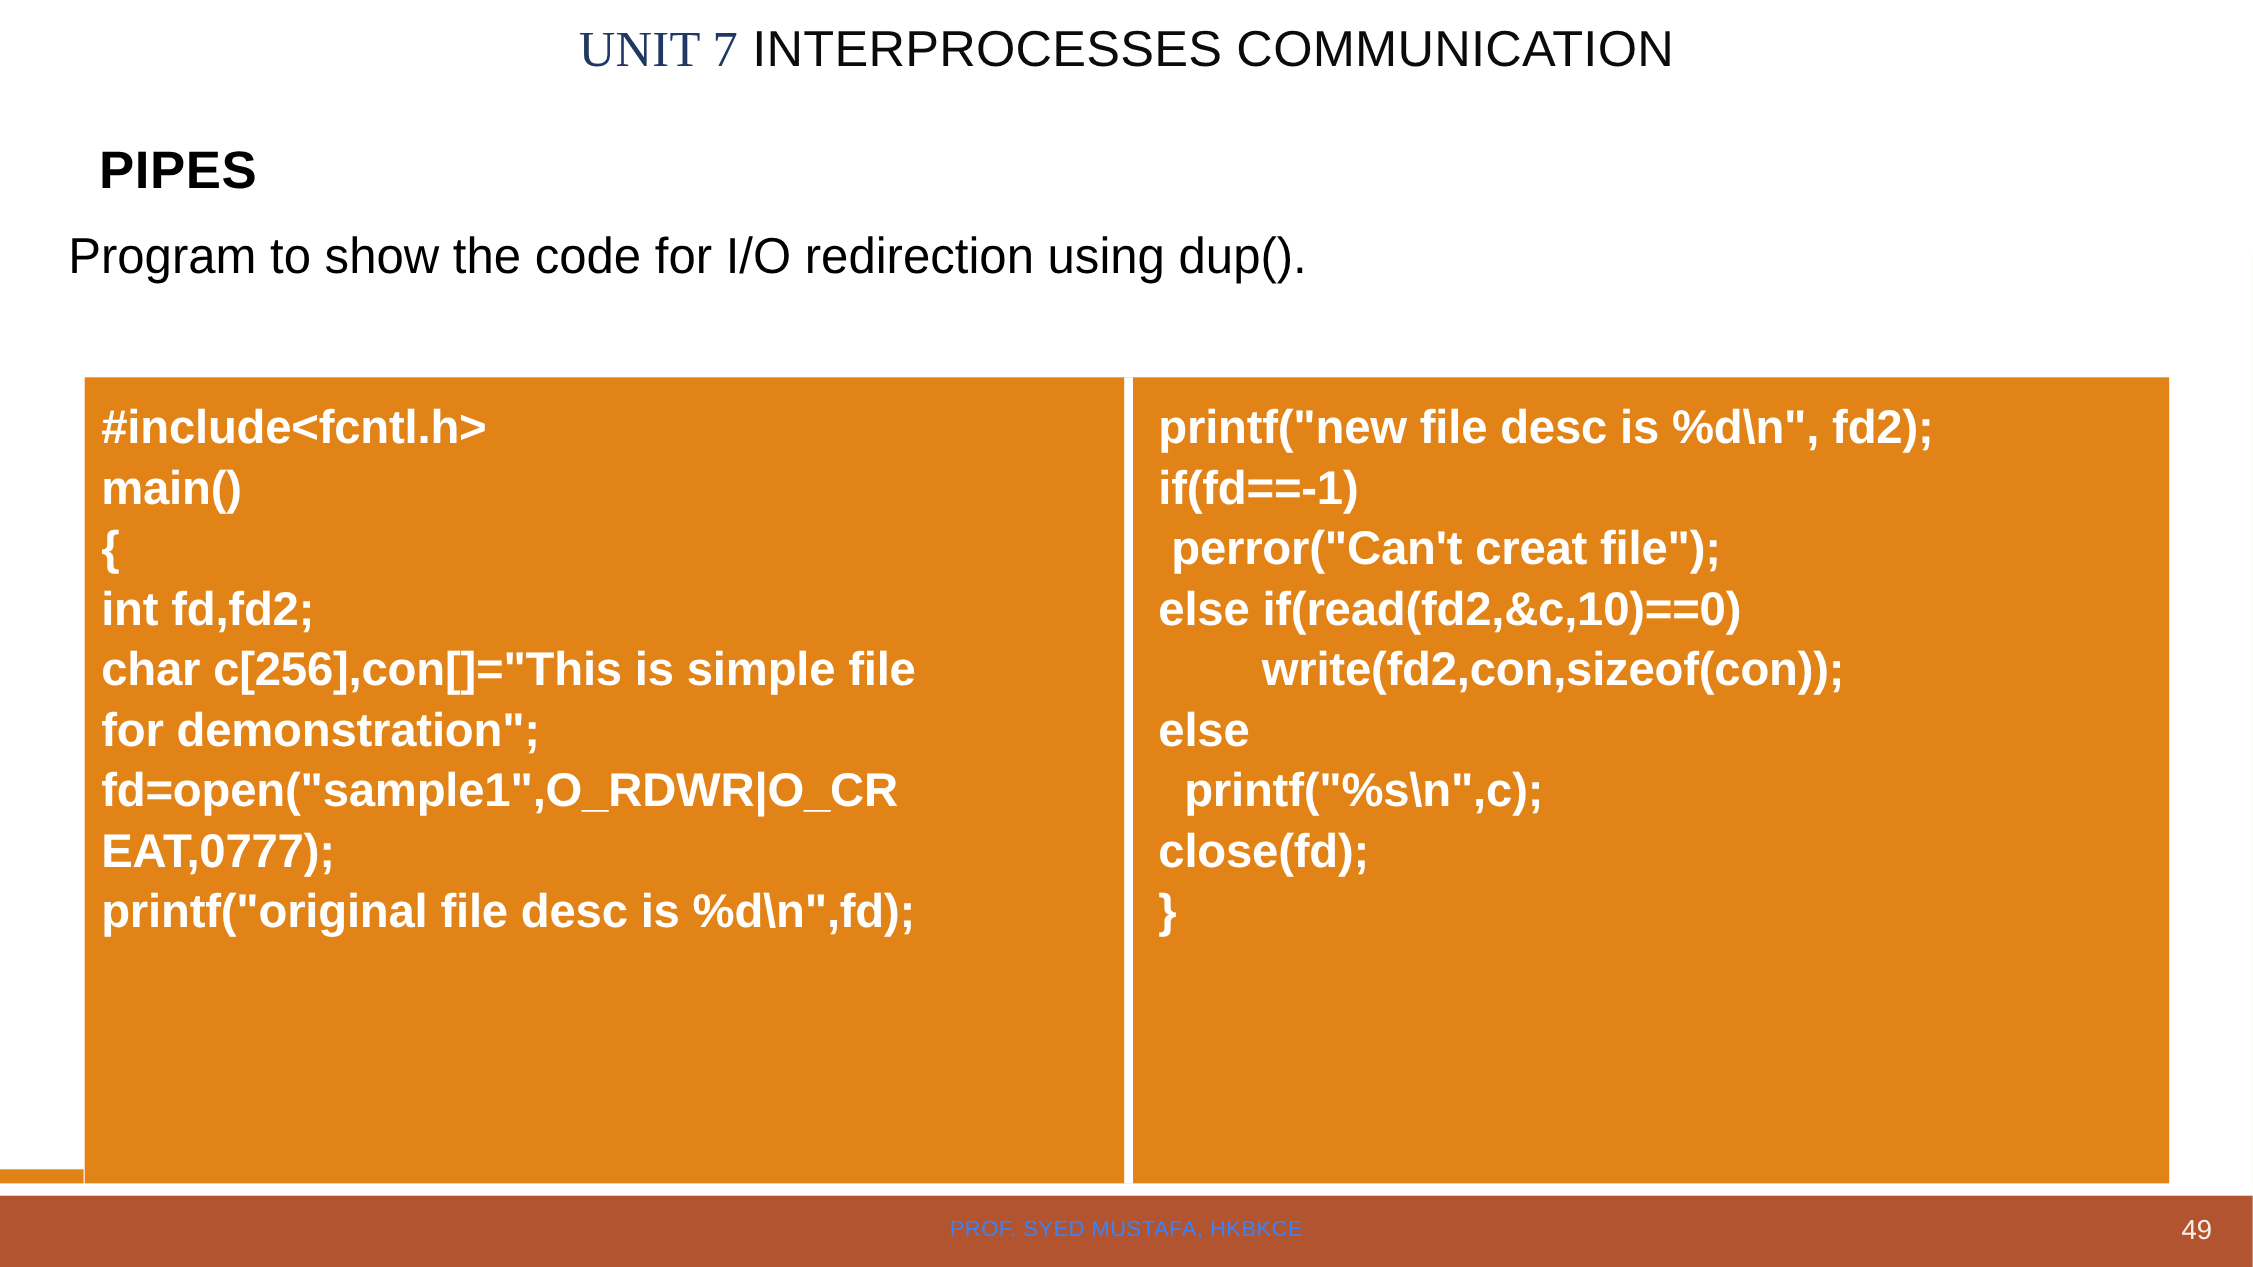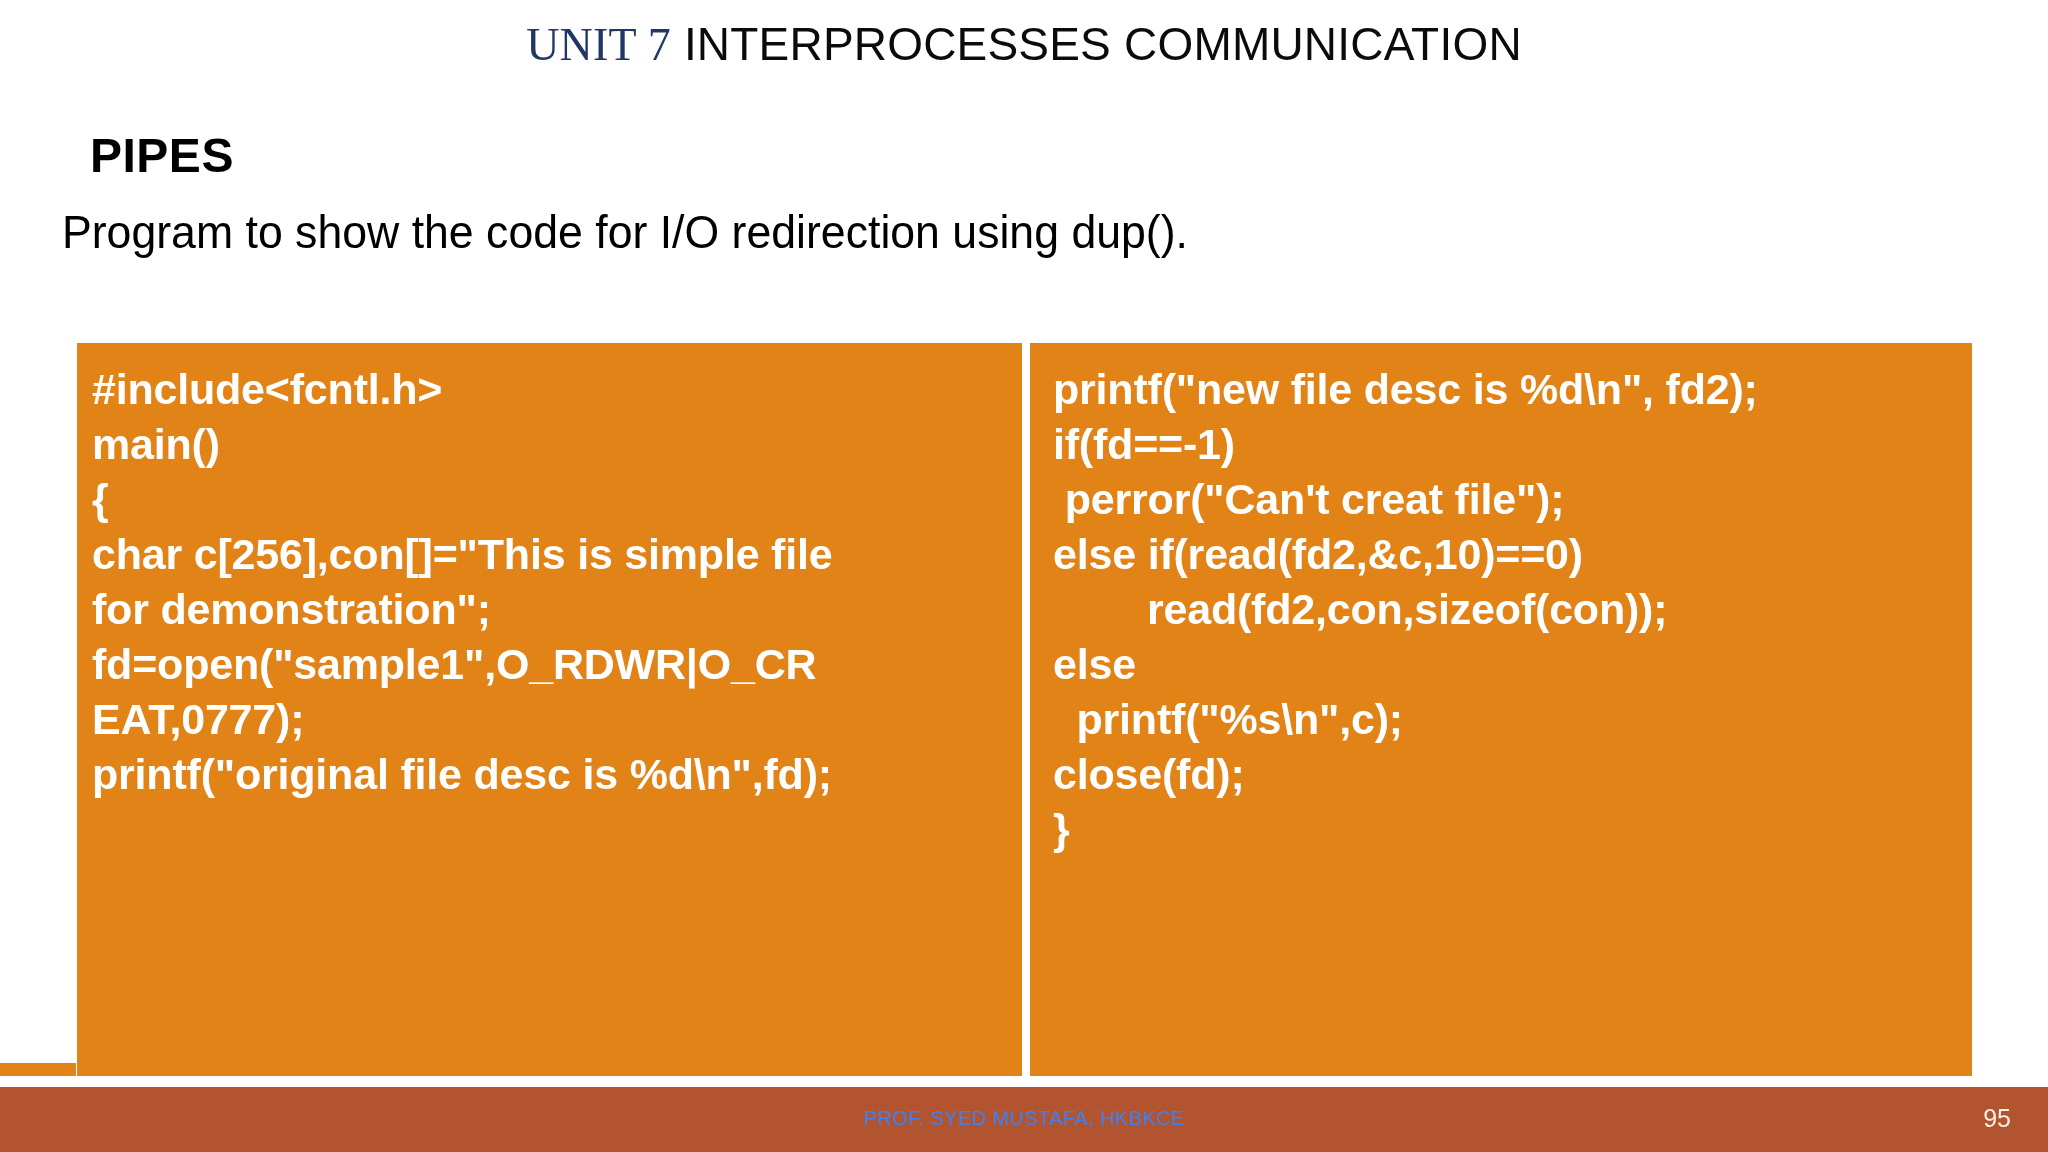--- a/index.html
+++ b/index.html
@@ -178,42 +178,43 @@
   <div class="pipes-heading">PIPES</div>
 
   <div class="intro-line">Program to show the code for I/O redirection using dup().</div>
 
   <div class="code-table">
 
     <div class="code-col code-col-left">
       <div class="code-line">#include&lt;fcntl.h&gt;</div>
       <div class="code-line">main()</div>
       <div class="code-line">{</div>
+      <div class="code-line">int fd,fd2;</div>
       <div class="code-line">char c[256],con[]="This is simple file</div>
       <div class="code-line">for demonstration";</div>
       <div class="code-line">fd=open("sample1",O_RDWR|O_CR</div>
       <div class="code-line">EAT,0777);</div>
       <div class="code-line">printf("original file desc is %d\n",fd);</div>
     </div>
 
     <div class="code-divider"></div>
 
     <div class="code-col code-col-right">
       <div class="code-line">printf("new file desc is %d\n", fd2);</div>
       <div class="code-line">if(fd==-1)</div>
       <div class="code-line"> perror("Can't creat file");</div>
       <div class="code-line">else if(read(fd2,&amp;c,10)==0)</div>
-      <div class="code-line">        read(fd2,con,sizeof(con));</div>
+      <div class="code-line">        write(fd2,con,sizeof(con));</div>
       <div class="code-line">else</div>
       <div class="code-line">  printf("%s\n",c);</div>
       <div class="code-line">close(fd);</div>
       <div class="code-line">}</div>
     </div>
 
   </div>
 
   <div class="left-accent"></div>
   <div class="white-gap"></div>
   <div class="footer-bar"></div>
   <div class="footer-text">PROF. SYED MUSTAFA, HKBKCE</div>
-  <div class="page-number">95</div>
+  <div class="page-number">49</div>
 
 </div>
 
 </body></html>

